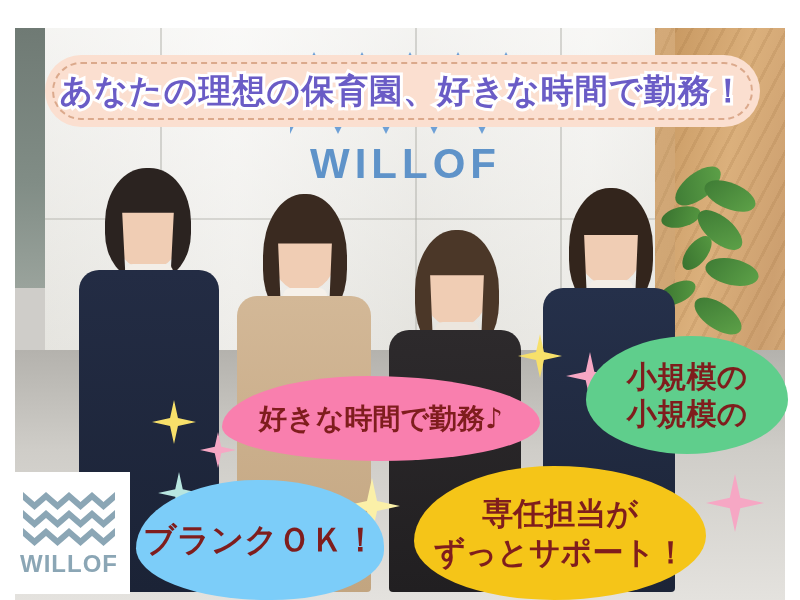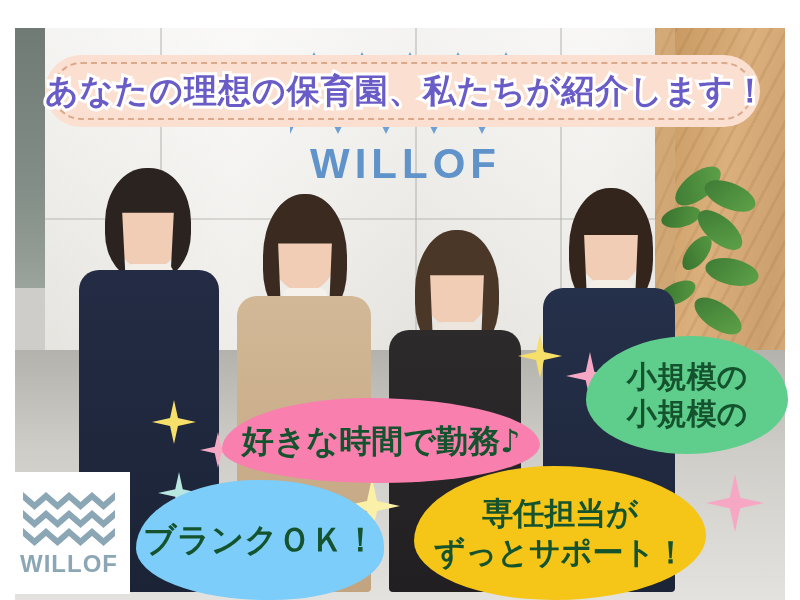--- a/index.html
+++ b/index.html
@@ -124,37 +124,37 @@
     white-space: nowrap;
     -webkit-text-stroke: 6px #ffffff;
     paint-order: stroke fill;
     font-family: "DejaVu Sans", "Liberation Sans", sans-serif;
   }
 
   
   .bubble {
     position: absolute;
     display: flex; align-items: center; justify-content: center;
-    color: #14532d;
+    color: #7f1d1d;
     font-weight: 700;
     text-align: center;
     line-height: 1.25;
     font-family: "DejaVu Sans", "Liberation Sans", sans-serif;
   }
   .bub-green {
     left: 586px; top: 336px; width: 202px; height: 118px;
     background: #5fce8c;
     border-radius: 52% 48% 50% 50% / 54% 54% 46% 46%;
     font-size: 30px;
   }
   .bub-pink {
-    left: 222px; top: 398px; width: 318px; height: 85px;
+    left: 222px; top: 376px; width: 318px; height: 85px;
     background: #f97fae;
     border-radius: 46% 54% 50% 50% / 60% 55% 45% 40%;
-    font-size: 32px;
+    font-size: 28px;
   }
   .bub-blue {
     left: 136px; top: 480px; width: 248px; height: 120px;
     background: #7ccdf9;
     border-radius: 50% 50% 46% 54% / 58% 56% 42% 44%;
     font-size: 33px;
   }
   .bub-yellow {
     left: 414px; top: 466px; width: 292px; height: 134px;
     background: #f5c518;
@@ -250,21 +250,21 @@
       <div class="face" style="left:42px; top:32px; width:66px; height:80px;"></div>
       <div class="hair" style="left:34px; top:14px; width:84px; height:124px; background:#33251c; clip-path:polygon(0 0,100% 0,100% 100%,78% 100%,82% 38%,18% 38%,22% 100%,0 100%);"></div>
       <div class="shirt" style="left:54px; top:106px; width:44px; height:64px; background:#f3eee6;"></div>
       <div class="body" style="left:8px; top:114px; width:132px; height:304px; background:linear-gradient(180deg,#25304a,#1c2437);"></div>
     </div>
 
   </div>
 
   <div class="banner">
     <div class="banner-dash"></div>
-    <div class="banner-text">あなたの理想の保育園、私たちが紹介します！</div>
+    <div class="banner-text">あなたの理想の保育園、好きな時間で勤務！</div>
   </div>
 
   <div class="sparkle" style="left:152px; top:400px; width:44px;  height:44px;  color:#F7E06A;"></div>
   <div class="sparkle" style="left:200px; top:432px; width:36px;  height:36px;  color:#F6A7C4;"></div>
   <div class="sparkle" style="left:158px; top:472px; width:42px;  height:42px;  color:#B8E6E0;"></div>
   <div class="sparkle" style="left:344px; top:478px; width:56px;  height:56px;  color:#FBF0A8;"></div>
   <div class="sparkle" style="left:518px; top:334px; width:44px;  height:44px;  color:#F7E06A;"></div>
   <div class="sparkle" style="left:566px; top:352px; width:48px;  height:48px;  color:#F6A7C4;"></div>
   <div class="sparkle" style="left:706px; top:474px; width:58px;  height:58px;  color:#F6A7C4;"></div>
 

